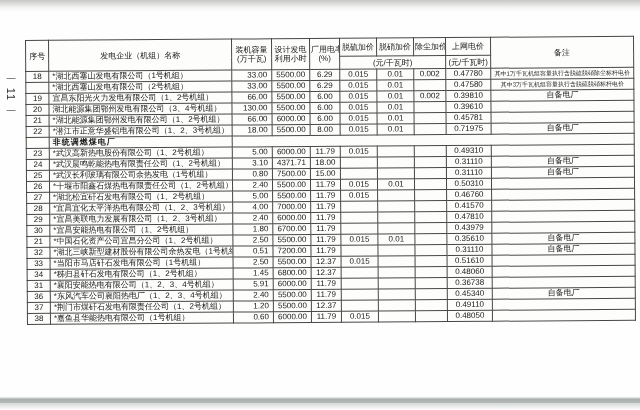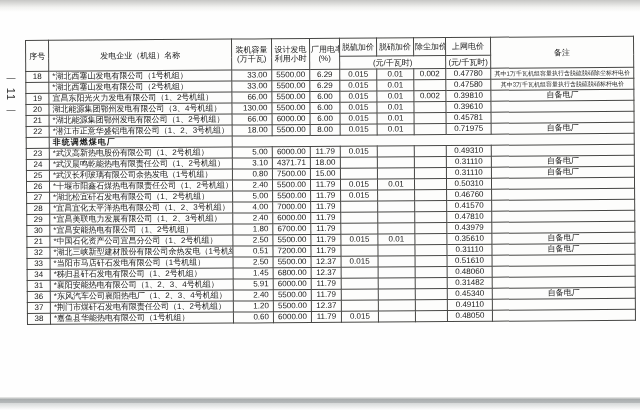--- a/index.html
+++ b/index.html
@@ -316,21 +316,21 @@
         </tr>
         <tr>
           <td class="c-no">31</td>
           <td class="c-name">*襄阳安能热电有限公司（1、2、3、4号机组）</td>
           <td class="num">5.91</td>
           <td class="num">6000.00</td>
           <td class="c-aux">11.79</td>
           <td class="c-sur"></td>
           <td class="c-sur"></td>
           <td class="c-sur"></td>
-          <td class="c-price">0.31482</td>
+          <td class="c-price">0.36738</td>
           <td class="c-remark"></td>
         </tr>
         <tr>
           <td class="c-no">36</td>
           <td class="c-name">*东风汽车公司襄阳热电厂（1、2、3、4号机组）</td>
           <td class="num">2.40</td>
           <td class="num">5500.00</td>
           <td class="c-aux">11.79</td>
           <td class="c-sur"></td>
           <td class="c-sur"></td>

